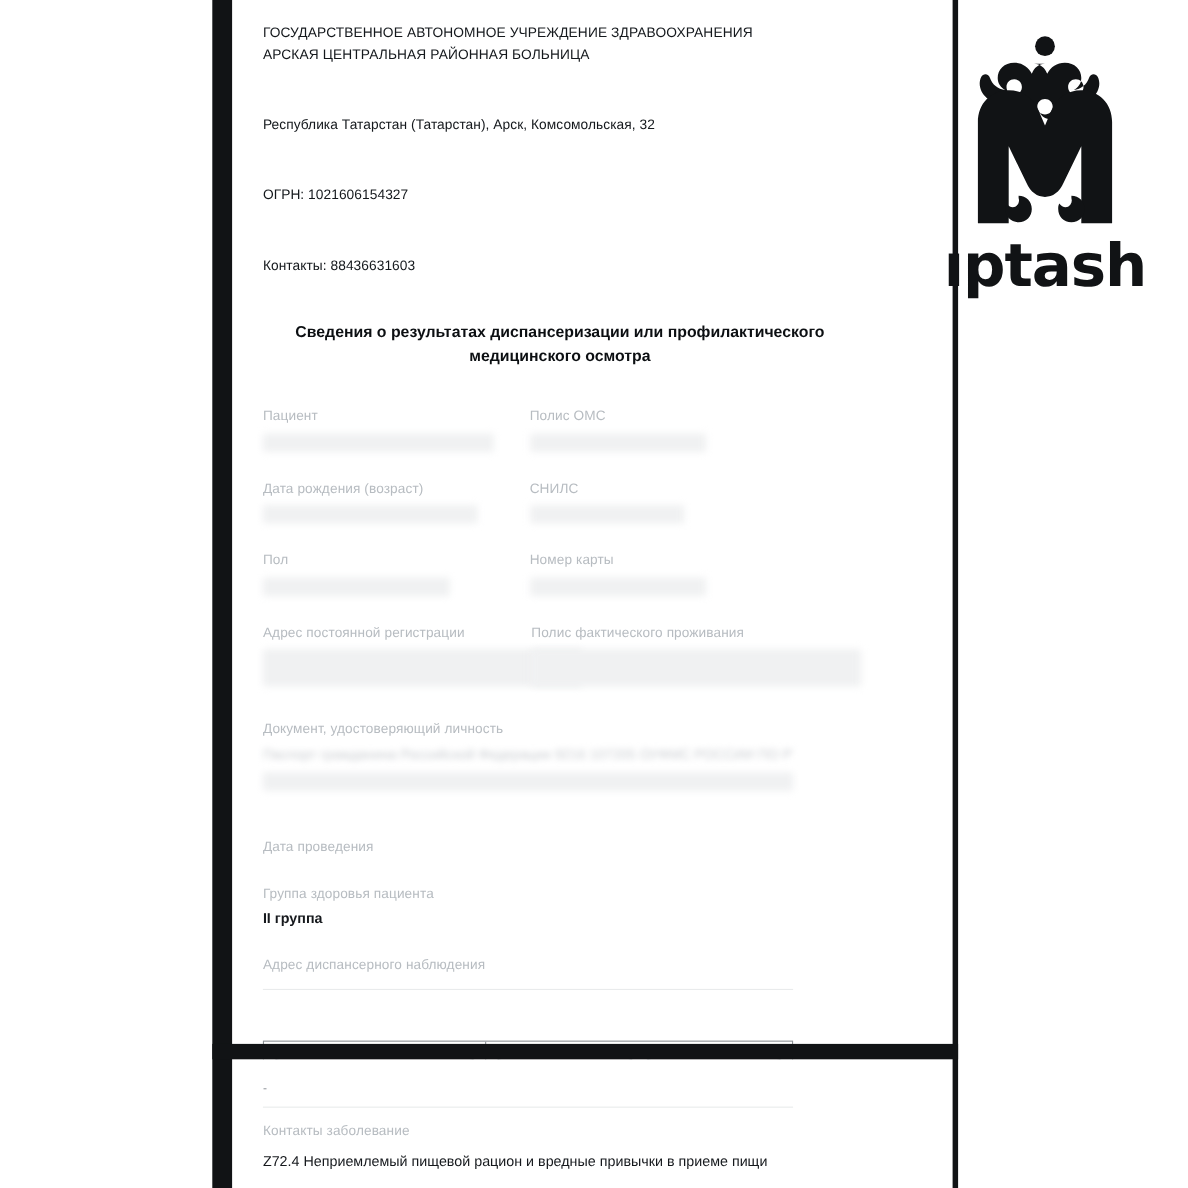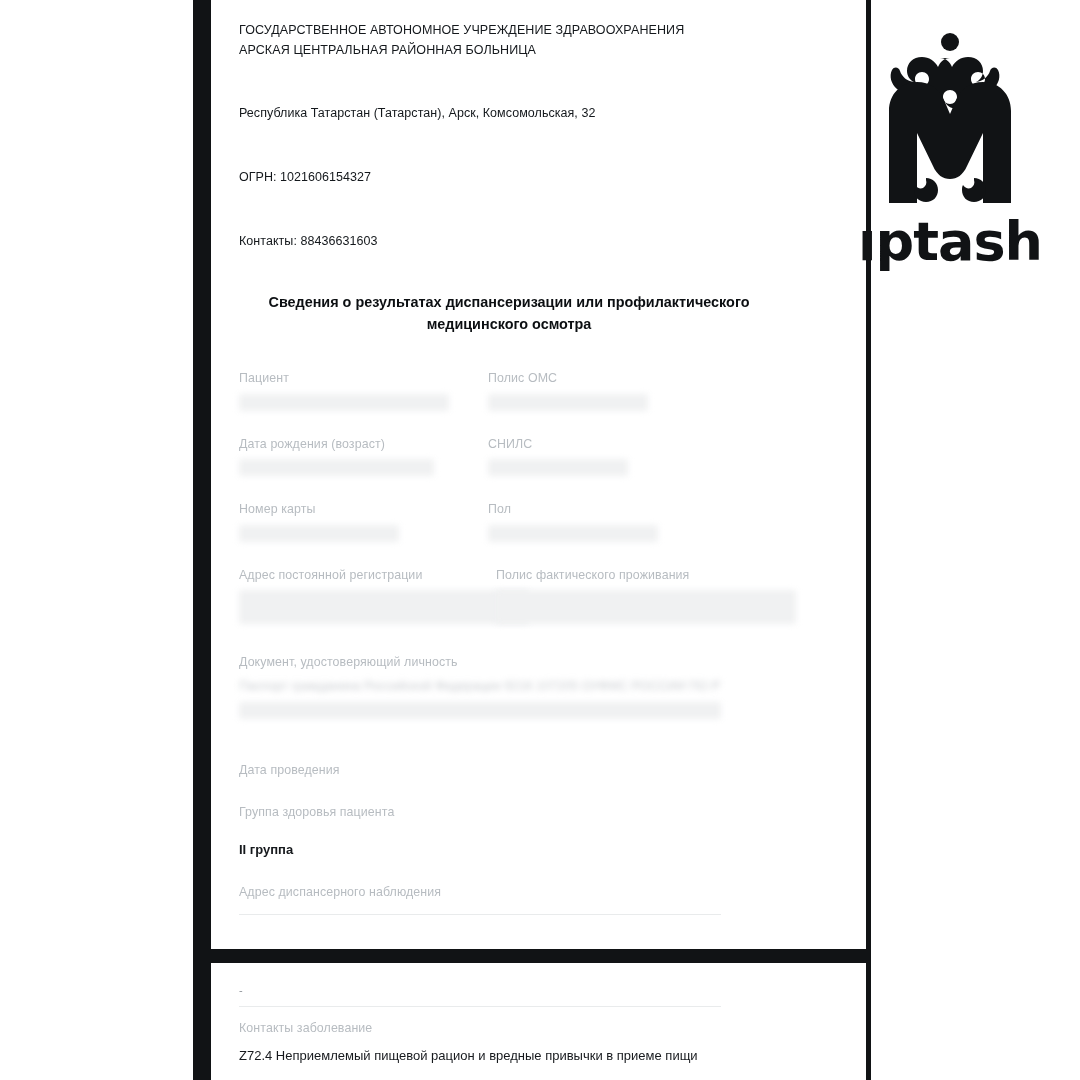--- a/index.html
+++ b/index.html
@@ -94,21 +94,21 @@
     font-weight: bold;
     line-height: 1.55;
     color: #0c0f12;
   }
 
   
   .form { margin-top: 36px; }
 
   .row {
     display: flex;
-    gap: 16px;
+    gap: 3px;
   }
   .col { width: 50%; }
   .col--full { width: 100%; }
 
   .field { position: relative; }
 
   .field-label {
     font-size: 12.4px;
     color: #b7bcc1;
     line-height: 1.25;
@@ -332,26 +332,26 @@
           <div class="col field">
             <div class="field-label">СНИЛС</div>
             <div class="redacted redacted--w140"></div>
           </div>
         </div>
 
         <div class="gap-md"></div>
 
         <div class="row">
           <div class="col field">
+            <div class="field-label">Пол</div>
+            <div class="redacted redacted--w170"></div>
+          </div>
+          <div class="col field">
             <div class="field-label">Номер карты</div>
             <div class="redacted redacted--w160"></div>
-          </div>
-          <div class="col field">
-            <div class="field-label">Пол</div>
-            <div class="redacted redacted--w170"></div>
           </div>
         </div>
 
         <div class="gap-md"></div>
 
         <div class="row">
           <div class="col field">
             <div class="field-label">Адрес постоянной регистрации</div>
             <div class="redacted redacted--tall redacted--w290"></div>
           </div>
@@ -380,21 +380,21 @@
           <div class="col--full field">
             <div class="field-label">Дата проведения</div>
           </div>
         </div>
 
         <div class="gap-md"></div>
 
         <div class="row">
           <div class="col--full field">
             <div class="field-label">Группа здоровья пациента</div>
-            <div class="field-value field-value--bold" style="margin-top:22px;">II группа</div>
+            <div class="field-value field-value--bold" style="margin-top:7px;">II группа</div>
           </div>
         </div>
 
         <div class="gap-md"></div>
 
         <div class="row">
           <div class="col--full field">
             <div class="field-label">Адрес диспансерного наблюдения</div>
             <div class="divider" style="margin-top:14px;"></div>
           </div>

